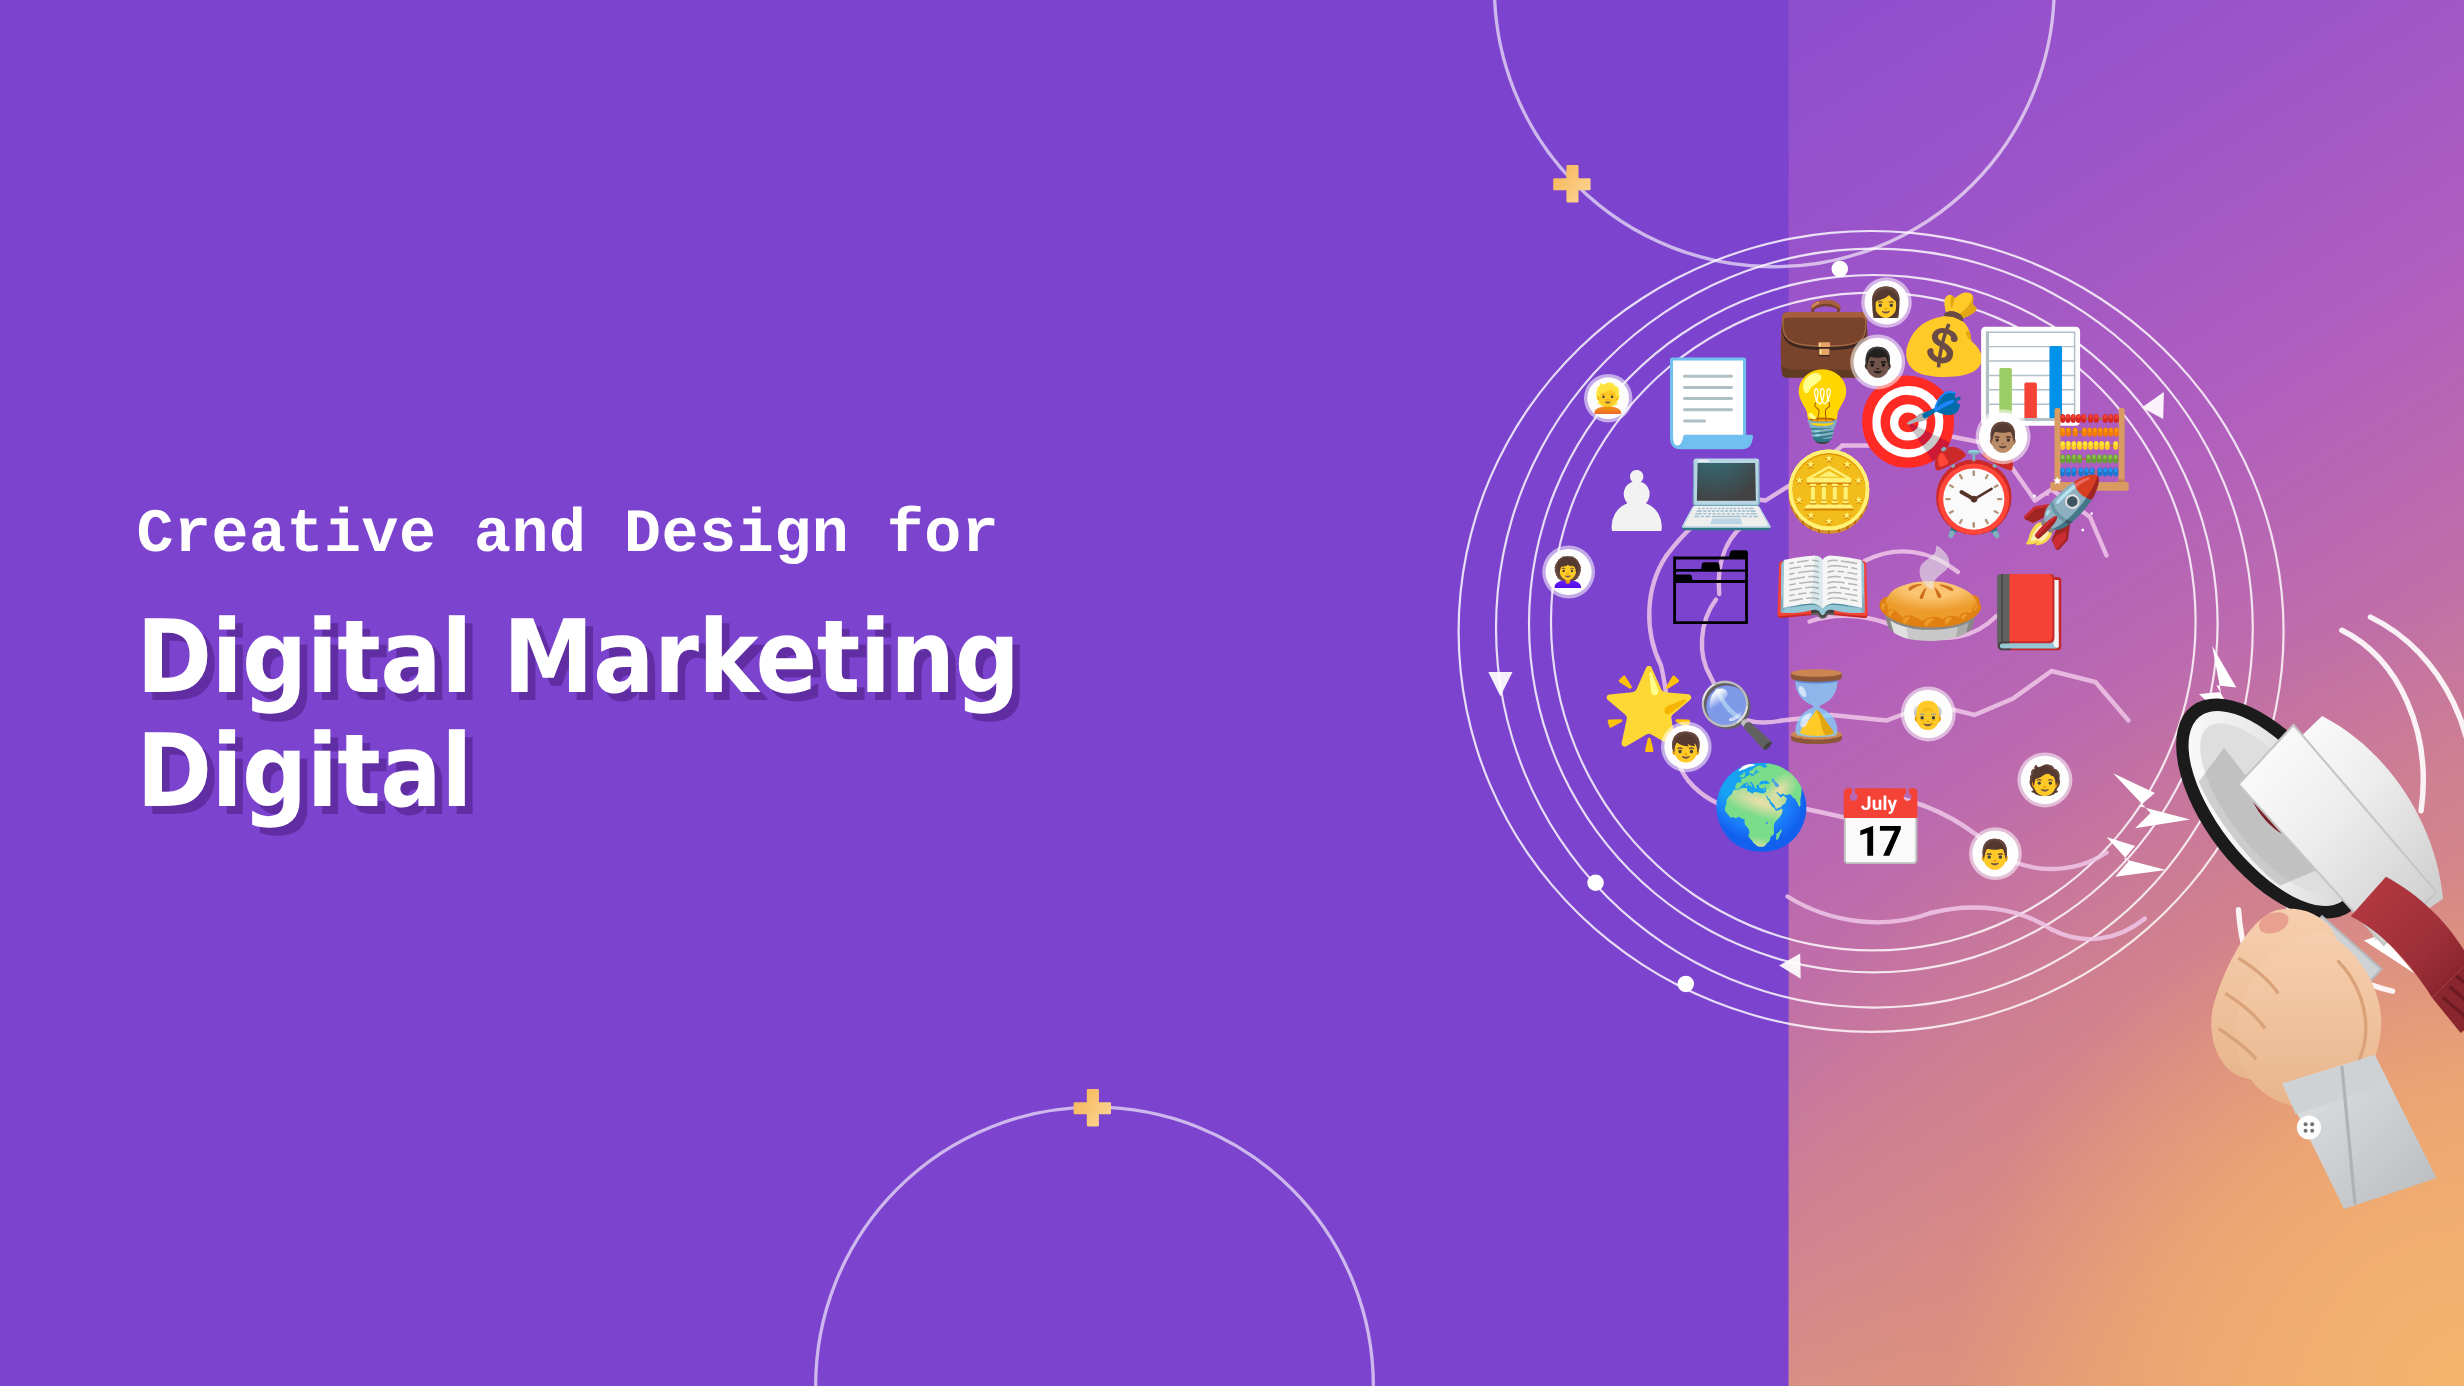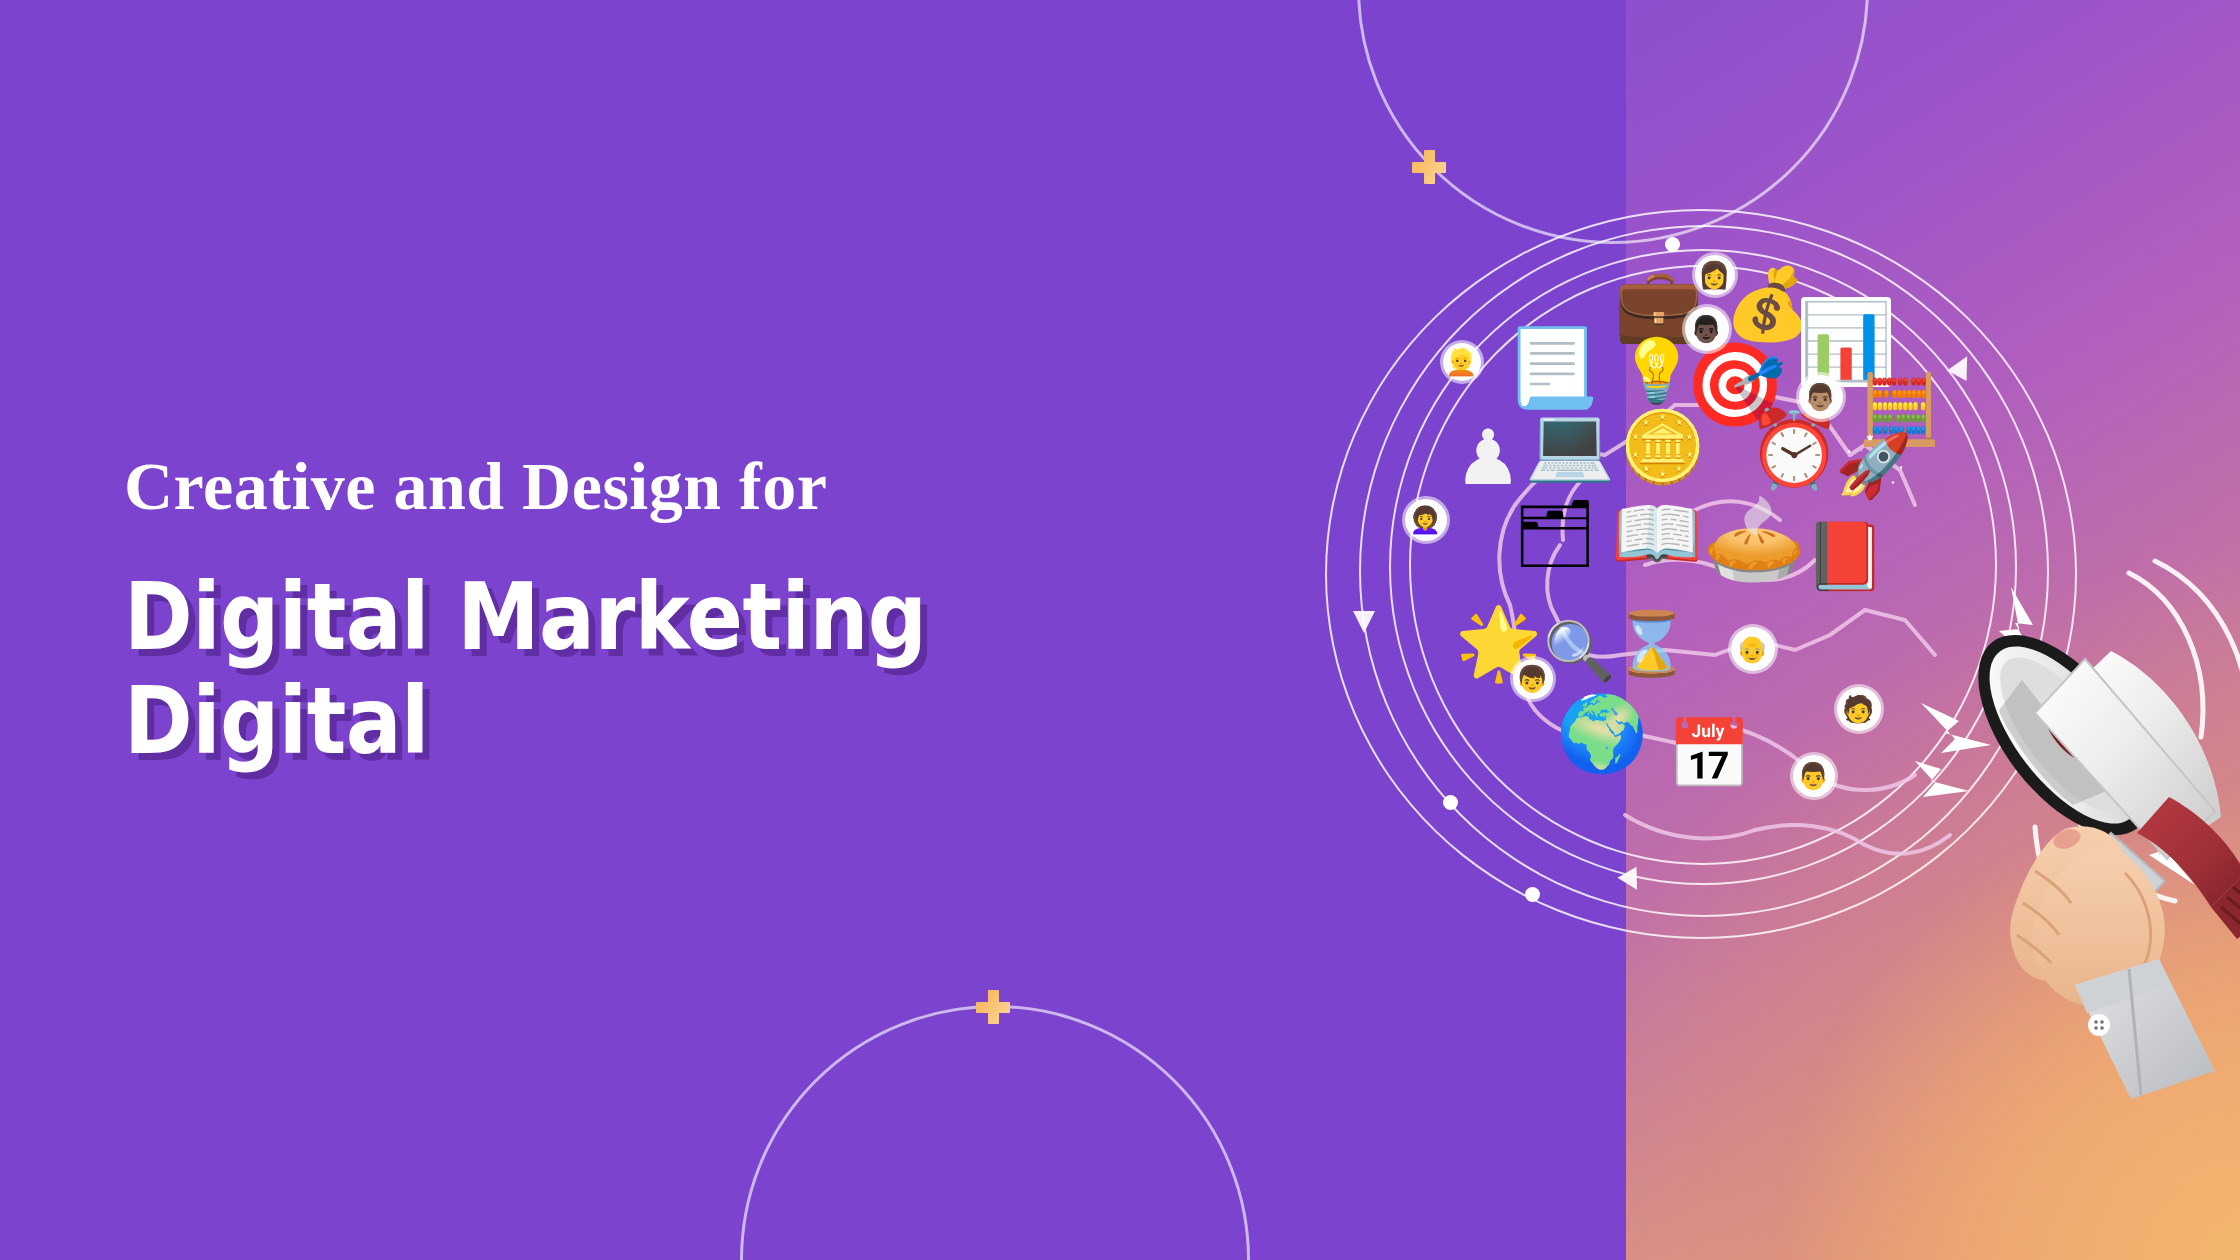--- a/index.html
+++ b/index.html
@@ -63,32 +63,32 @@
     left:124px; top:430px;
     width:1320px;
   }
   .h-line {
     color:#ffffff;
     font-weight:bold;
     letter-spacing:-0.5px;
     white-space:nowrap;
   }
   .h-line.l1 {
-    font-size:68px;
+    font-size:56px;
     line-height:112px;
-    font-family:Liberation Serif, serif;
+    font-family:Liberation Mono, monospace;
     letter-spacing:0.5px;
   }
   .h-line.l2, .h-line.l3 {
     font-size:92px;
     line-height:104px;
     font-family:"DejaVu Sans Condensed","DejaVu Sans", sans-serif;
     text-shadow:7px 7px 0 rgba(74,28,126,.55);
   }
-  .h-line.l2 { margin-top:24px; }
+  .h-line.l2 { margin-top:4px; }
 
   
   .illus {
     position:absolute;
     left:1395px; top:255px;
     width:660px; height:680px;
   }
   .ring {
     position:absolute;
     border-radius:50%;

